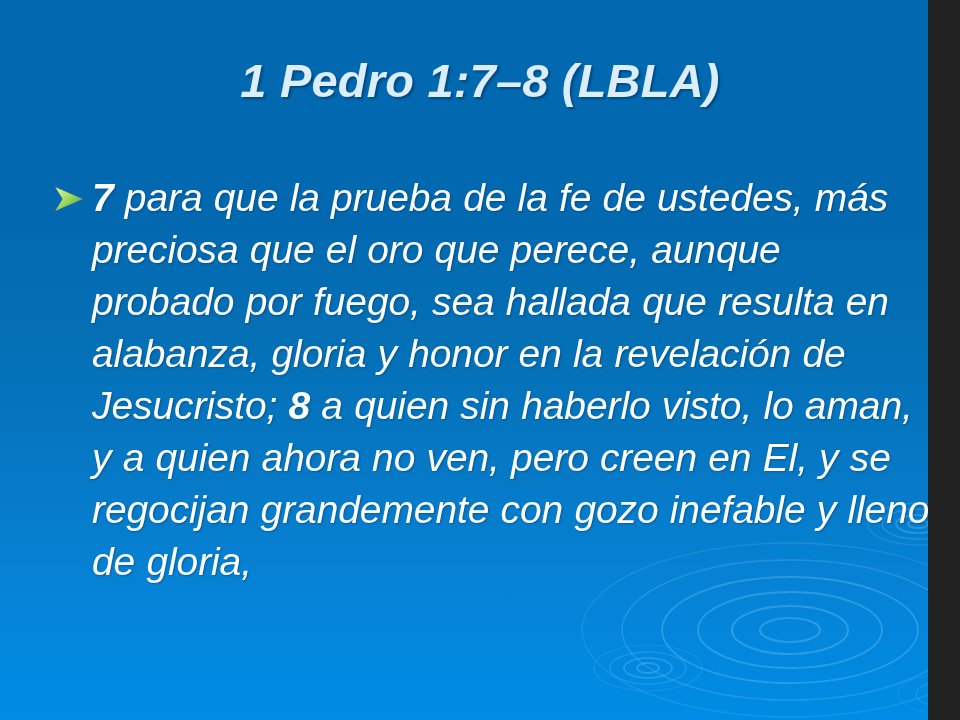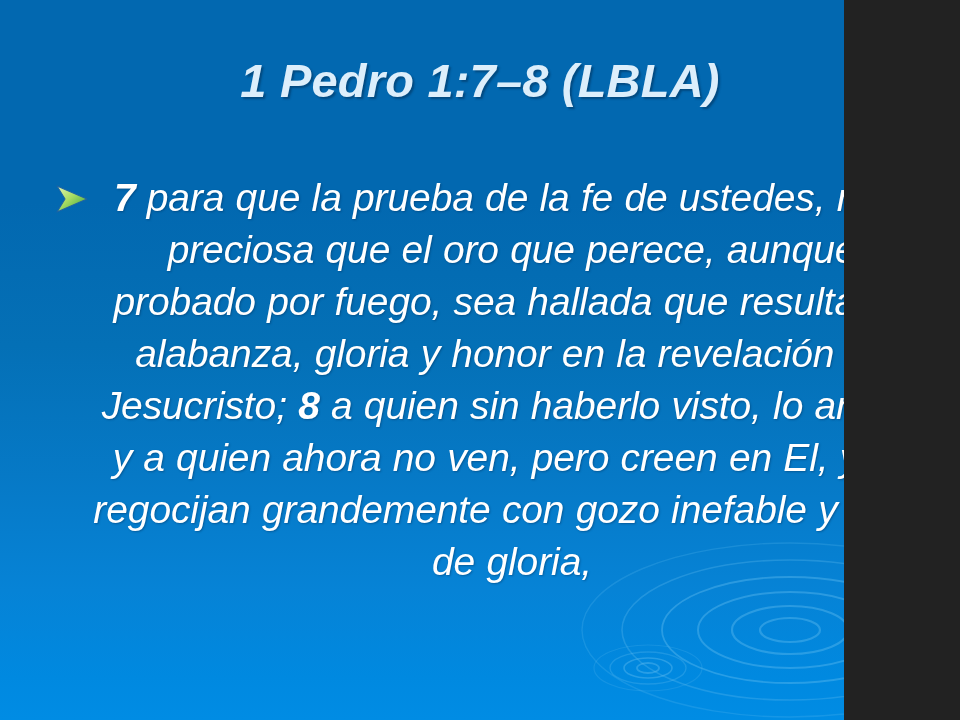--- a/index.html
+++ b/index.html
@@ -3,21 +3,21 @@
 <meta charset="utf-8">
 <title>Slide</title>
 <style>
   html, body {
     margin: 0;
     padding: 0;
     background: #222;
   }
   #slide {
     position: relative;
-    width: 844px;
+    width: 928px;
     height: 720px;
     overflow: hidden;
     background: linear-gradient(to bottom,
       #0268B0 0%,
       #0268B0 28%,
       #0470B6 48%,
       #0679C6 66%,
       #0683D6 82%,
       #0089E0 94%,
       #008CE4 100%);
@@ -55,21 +55,20 @@
   }
 
   
   #body-block {
     position: absolute;
     left: 52px;
     top: 172px;
     width: 880px;
     display: flex;
     align-items: flex-start;
-    text-align: center;
   }
   #bullet-icon {
     flex: 0 0 auto;
     width: 40px;
     margin-top: 12px;
     line-height: 0;
   }
   #verse-text {
     flex: 1 1 auto;
     font-size: 39px;

